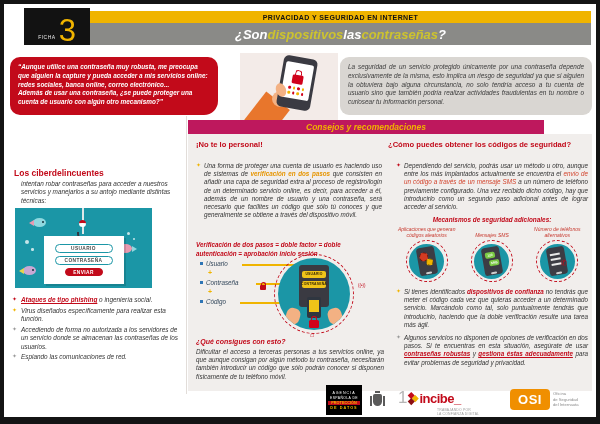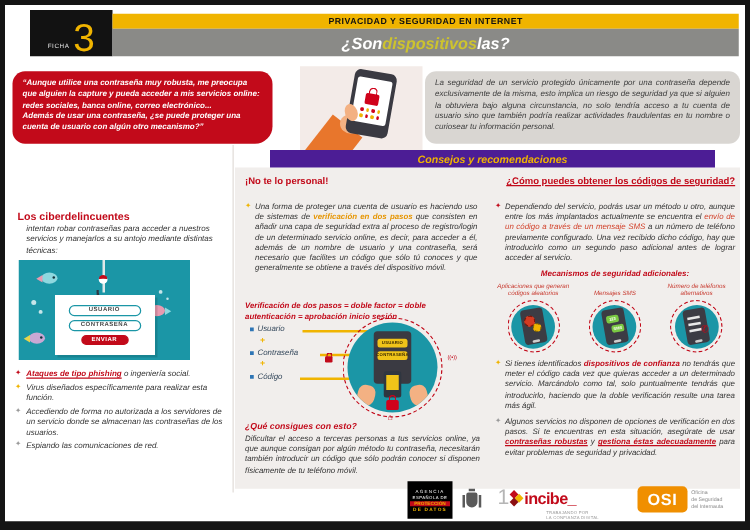--- a/index.html
+++ b/index.html
@@ -60,21 +60,21 @@
   .b-red{color:#c20a1a;} .b-yel{color:#f0b400;} .b-gry{color:#9a9a9a;}
 
   
   .accent{color:#cdc32e;}
   .hl{color:#e69500;font-weight:bold;}
   .redseg{color:#d2422b;}
   .redbold{color:#c20a1a;font-weight:bold;}
   .link{color:#c20a1a;font-weight:bold;text-decoration:underline;}
 
   
-  .consejosbar{left:184px;top:116px;width:356px;height:14px;background:#4c1d95;color:#f0b400;font-size:8.5px;font-weight:bold;font-style:italic;display:flex;align-items:center;justify-content:center;margin-left:28px;}
+  .consejosbar{left:184px;top:116px;width:356px;height:14px;background:#be185d;color:#f0b400;font-size:8.5px;font-weight:bold;font-style:italic;display:flex;align-items:center;justify-content:center;}
   .panel{left:184px;top:130px;width:404px;height:257px;background:#f1eeec;}
 
   
   .mtitle{left:192px;top:136px;width:190px;color:#c20a1a;font-weight:bold;font-size:7.6px;line-height:1.35;}
   .mpar{left:192px;top:158px;width:186px;font-size:6.3px;line-height:1.3;font-style:italic;color:#333;text-align:justify;padding-left:8px;box-sizing:border-box;position:absolute;}
   .mpar .bul{position:absolute;left:0;top:0;font-size:6px;font-style:normal;}
   .equation{left:192px;top:237px;width:186px;color:#c20a1a;font-weight:bold;font-style:italic;font-size:6.3px;line-height:1.35;}
   .dlabel{color:#33475b;font-size:6.3px;font-style:italic;display:flex;align-items:center;gap:3px;}
   .dlabel::before{content:'';width:3px;height:3px;background:#2e75b5;display:inline-block;}
   .dplus{color:#f0b400;font-weight:bold;font-size:7px;}
@@ -90,21 +90,21 @@
   .phone2 .yscr{position:absolute;left:2px;top:3px;right:2px;height:12px;background:#f0c419;}
   .lockbig{position:absolute;left:50%;bottom:2px;transform:translateX(-50%);width:10px;height:8px;background:#d0021b;border-radius:1.5px;}
   .lockbig::before{content:'';position:absolute;left:2px;top:-4.5px;width:4px;height:4px;border:1.5px solid #d0021b;border-bottom:none;border-radius:4px 4px 0 0;}
   .ringicon{color:#c20a1a;font-size:6px;line-height:1;font-style:normal;}
   .minilock{width:6px;height:5px;background:#c20a1a;border-radius:1px;position:absolute;}
   .minilock::before{content:'';position:absolute;left:1px;top:-3px;width:2.5px;height:3px;border:1px solid #c20a1a;border-bottom:none;border-radius:3px 3px 0 0;}
   .restitle{left:192px;top:334px;color:#c20a1a;font-weight:bold;font-style:italic;font-size:7px;}
   .respar{left:192px;top:344px;width:188px;font-size:6.3px;line-height:1.3;font-style:italic;color:#333;text-align:justify;}
 
   
-  .rtitle{left:401px;top:136px;width:192px;color:#c20a1a;font-weight:bold;font-size:7.6px;text-decoration:underline;}
+  .rtitle{left:384px;top:136px;width:192px;color:#c20a1a;font-weight:bold;font-size:7.6px;}
   .rb{width:192px;font-size:6.3px;line-height:1.3;font-style:italic;color:#333;text-align:justify;padding-left:8px;box-sizing:border-box;position:absolute;left:392px;}
   .rb .bul{position:absolute;left:0;top:0;font-size:6px;font-style:normal;}
   .mechtitle{left:392px;top:212px;width:192px;text-align:center;color:#c20a1a;font-weight:bold;font-style:italic;font-size:6.4px;}
   .mechrow{left:390px;top:221px;width:196px;display:flex;}
   .mcell{width:65.3px;display:flex;flex-direction:column;align-items:center;}
   .mcap{color:#c7372c;font-size:5px;font-style:italic;text-align:center;line-height:1.25;height:13px;display:flex;align-items:flex-end;justify-content:center;}
   .mcircle{margin-top:2px;width:42px;height:42px;border:1.5px dashed #c20a1a;border-radius:50%;box-sizing:border-box;position:relative;}
   .mcircle .inner{position:absolute;left:2.5px;top:2.5px;right:2.5px;bottom:2.5px;background:#1b96a6;border-radius:50%;display:flex;align-items:center;justify-content:center;}
   .mphone{width:18px;height:28px;background:#3c3c44;border-radius:3px;transform:rotate(-10deg);position:relative;}
   .mphone::after{content:'';position:absolute;left:50%;bottom:1.5px;transform:translateX(-50%);width:6px;height:1.5px;background:#cfcfcf;border-radius:1px;}
@@ -147,20 +147,21 @@
 
     <div class="abs ficha">
       <span class="ficha-word">FICHA</span>
       <span class="ficha-num">3</span>
     </div>
     <div class="abs topbar">PRIVACIDAD Y SEGURIDAD EN INTERNET</div>
     <div class="abs titlebar">
         <span>¿Son </span>
         <span class="accent">dispositivos</span>
         <span> las </span>
+        <span class="accent">contraseñas</span>
         <span>?</span>
       </div>
 
     <div class="abs qbubble">
       <div>“Aunque utilice una contraseña muy robusta, me preocupa que alguien la capture y pueda acceder a mis servicios online: redes sociales, banca online, correo electrónico...</div>
       <div>Además de usar una contraseña, ¿se puede proteger una cuenta de usuario con algún otro mecanismo?”</div>
     </div>
 
     <div class="abs phoneillus">
       <div class="arm"></div>

